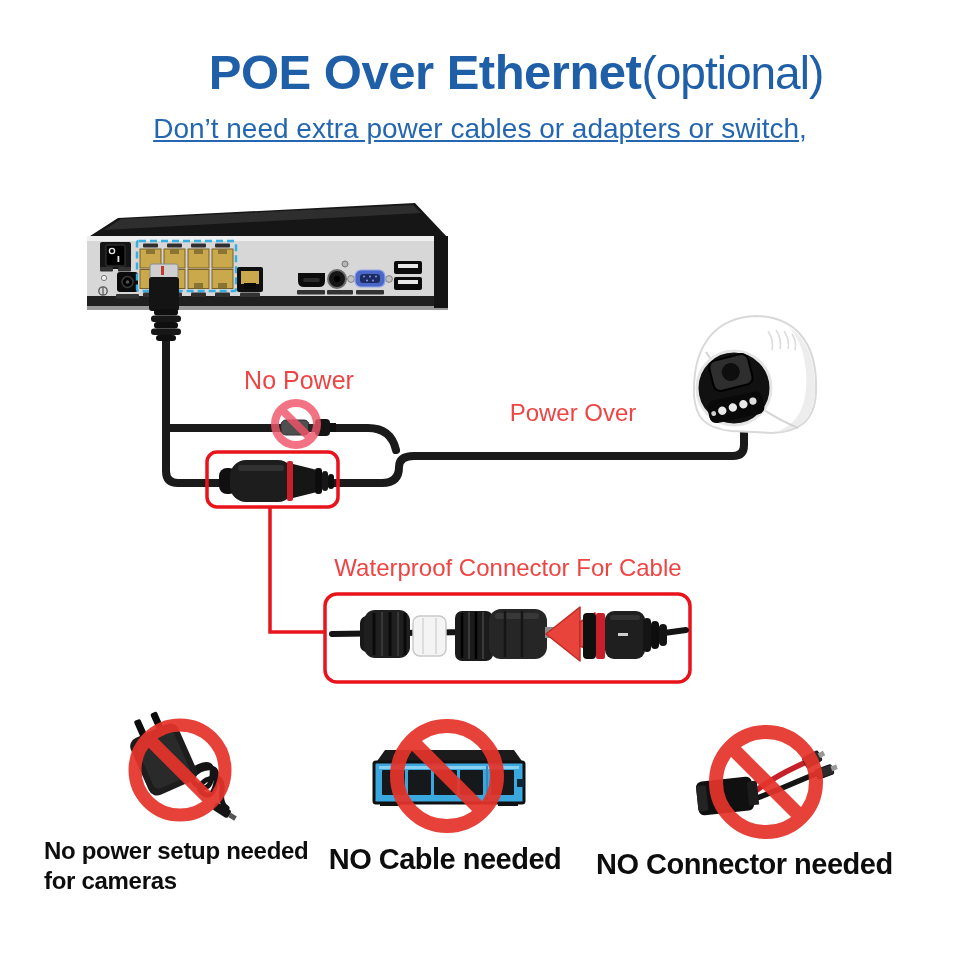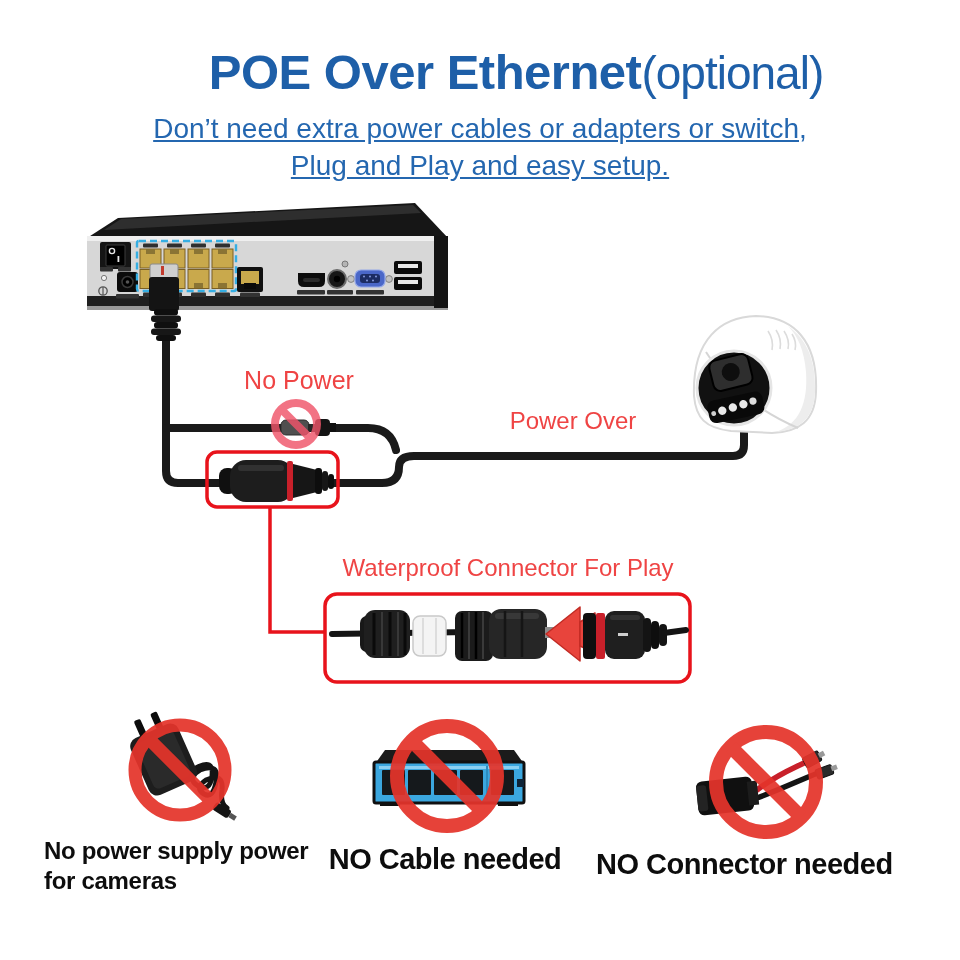--- a/index.html
+++ b/index.html
@@ -7,21 +7,21 @@
          font-family:"Liberation Sans",sans-serif;}
   #art{position:absolute;left:0;top:0;z-index:1;}
   .txt{position:absolute;z-index:2;}
   .title-row{left:0;top:44px;width:960px;text-align:center;color:#1E5FA8;white-space:nowrap;padding-left:36px;}
   .title-main{font-size:49px;font-weight:700;letter-spacing:-0.5px;}
   .title-suffix{font-size:46px;font-weight:400;letter-spacing:-1px;}
   .subtitle{left:0;top:110px;width:960px;text-align:center;color:#2467B0;
             font-size:28px;line-height:37px;font-weight:400;text-decoration:underline;}
   .blue-label{color:#ef4444;text-align:center;}
   .no-power{left:204px;top:366px;width:190px;font-size:25px;}
-  .poe-label{left:483px;top:401px;width:180px;font-size:24px;line-height:24px;margin-top:8px;}
+  .poe-label{left:483px;top:401px;width:180px;font-size:24px;line-height:24px;}
   .waterproof{left:308px;top:554px;width:400px;font-size:24px;}
   .black-label{color:#0d0d0d;font-weight:700;}
   .lbl-psu{left:44px;top:836px;width:280px;font-size:24px;line-height:30px;text-align:left;letter-spacing:-0.3px;}
   .lbl-switch{left:315px;top:843px;width:260px;font-size:29px;text-align:center;letter-spacing:-0.5px;}
   .lbl-conn{left:596px;top:848px;width:305px;font-size:29px;text-align:left;letter-spacing:-0.5px;}
 </style>
 </head>
 <body>
 
 <div id="stage">
@@ -302,33 +302,32 @@
       </g>
     </g>
   </svg>
 
   <div class="txt title-row">
     <span class="title-main">POE Over Ethernet</span><span class="title-suffix">(optional)</span>
   </div>
 
   <div class="txt subtitle">
     <div>Don’t need extra power cables or adapters or switch,</div>
-    <div>Plug and Play and easy setup.</div>
   </div>
 
   <div class="txt blue-label no-power">No Power</div>
 
   <div class="txt blue-label poe-label">
     <div>Power Over</div>
   </div>
 
-  <div class="txt blue-label waterproof">Waterproof Connector For Play</div>
+  <div class="txt blue-label waterproof">Waterproof Connector For Cable</div>
 
   <div class="txt black-label lbl-psu">
-    <div>No power supply power</div>
+    <div>No power setup needed</div>
     <div>for cameras</div>
   </div>
 
   <div class="txt black-label lbl-switch">NO Cable needed</div>
 
   <div class="txt black-label lbl-conn">NO Connector needed</div>
 
 </div>
 
 </body></html>

